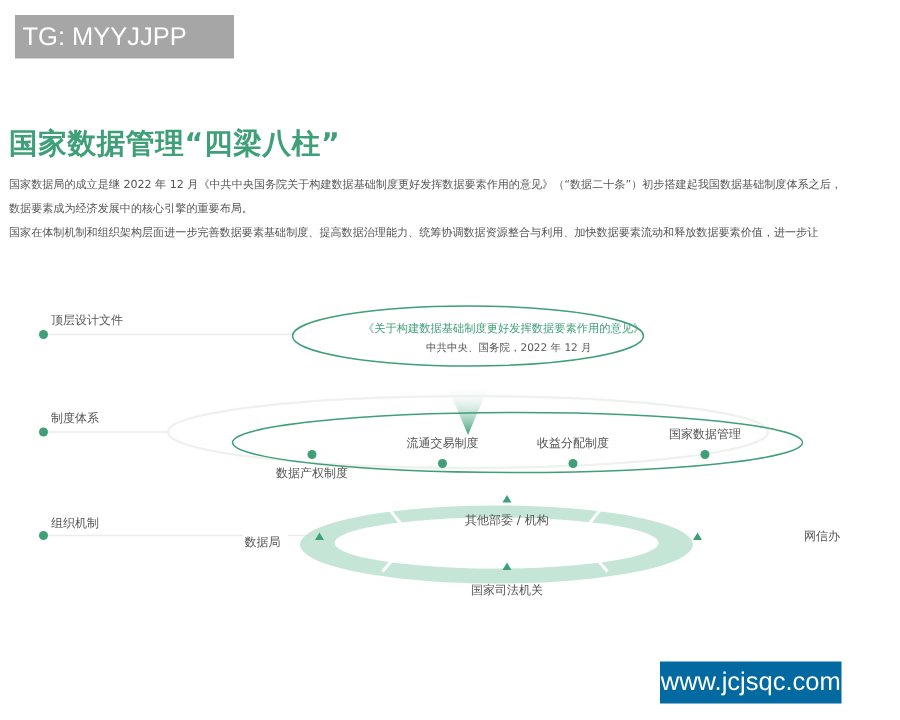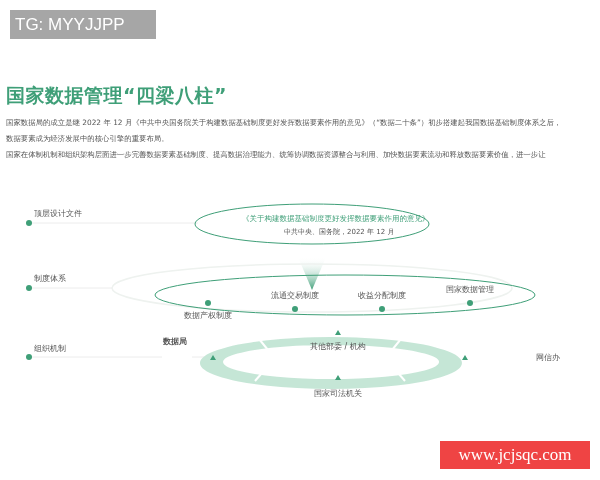--- a/index.html
+++ b/index.html
@@ -1,22 +1,22 @@
 <!DOCTYPE html>
 <html><head>
 <meta charset="utf-8">
 <style>
   html, body { margin:0; padding:0; }
   body { width:600px; height:480px; background:#ffffff; position:relative; overflow:hidden;
          font-family:"DejaVu Sans", "Liberation Sans", sans-serif; color:#444; }
   .abs { position:absolute; }
   .tg-badge { left:10px; top:10px; width:146px; height:29px; background:#a6a6a6; color:#fff;
               font-family:"Liberation Sans", sans-serif; font-size:17px; line-height:29px; padding-left:5px; box-sizing:border-box; }
-  .site-badge { left:440px; top:441px; width:150px; height:28px; background:#ef4444; color:#fff;
-              font-family:Liberation Serif, serif; font-size:17px; line-height:28px; text-align:center; }
+  .site-badge { left:440px; top:441px; width:121px; height:28px; background:#0369a1; color:#fff;
+              font-family:Liberation Sans, sans-serif; font-size:17px; line-height:28px; text-align:center; }
   .title { left:6px; top:68px; font-size:19px; font-weight:bold; color:#3f9f78; letter-spacing:0.5px; white-space:nowrap;margin-top:15px; }
   .intro { left:6px; top:115px; width:590px; font-size:7.4px; line-height:16px; color:#555; }
   .row-label { font-size:8px; color:#555; white-space:nowrap; }
   .dot { width:6px; height:6px; border-radius:50%; background:#3f9f78; }
   .node-label { font-size:8px; color:#555; white-space:nowrap; }
   .doc-title { font-size:7.5px; color:#3f9f78; white-space:nowrap; }
   .doc-sub { font-size:7px; color:#555; white-space:nowrap; }
   svg.diagram { position:absolute; left:0; top:0; }
 </style>
 </head>
@@ -90,18 +90,18 @@
 <div class="abs dot" style="left:26px; top:354px;"></div>
 
 <div class="abs doc-title" style="left:242px; top:214px;">《关于构建数据基础制度更好发挥数据要素作用的意见》</div>
 <div class="abs doc-sub" style="left:284px; top:227px;">中共中央、国务院，2022 年 12 月</div>
 
 <div class="abs node-label" style="left:184px; top:284px;margin-top:26px;">数据产权制度</div>
 <div class="abs node-label" style="left:271px; top:290px;">流通交易制度</div>
 <div class="abs node-label" style="left:358px; top:290px;">收益分配制度</div>
 <div class="abs node-label" style="left:446px; top:284px;">国家数据管理</div>
 
-<div class="abs node-label" style="left:163px; top:336px;font-weight:bold;">数据局</div>
+<div class="abs node-label" style="left:163px; top:356px;">数据局</div>
 <div class="abs node-label" style="left:310px; top:341px;">其他部委 / 机构</div>
 <div class="abs node-label" style="left:488px; top:352px;padding-left:48px;">网信办</div>
 <div class="abs node-label" style="left:314px; top:388px;">国家司法机关</div>
 
 <div class="abs site-badge">www.jcjsqc.com</div>
 
 </body></html>

